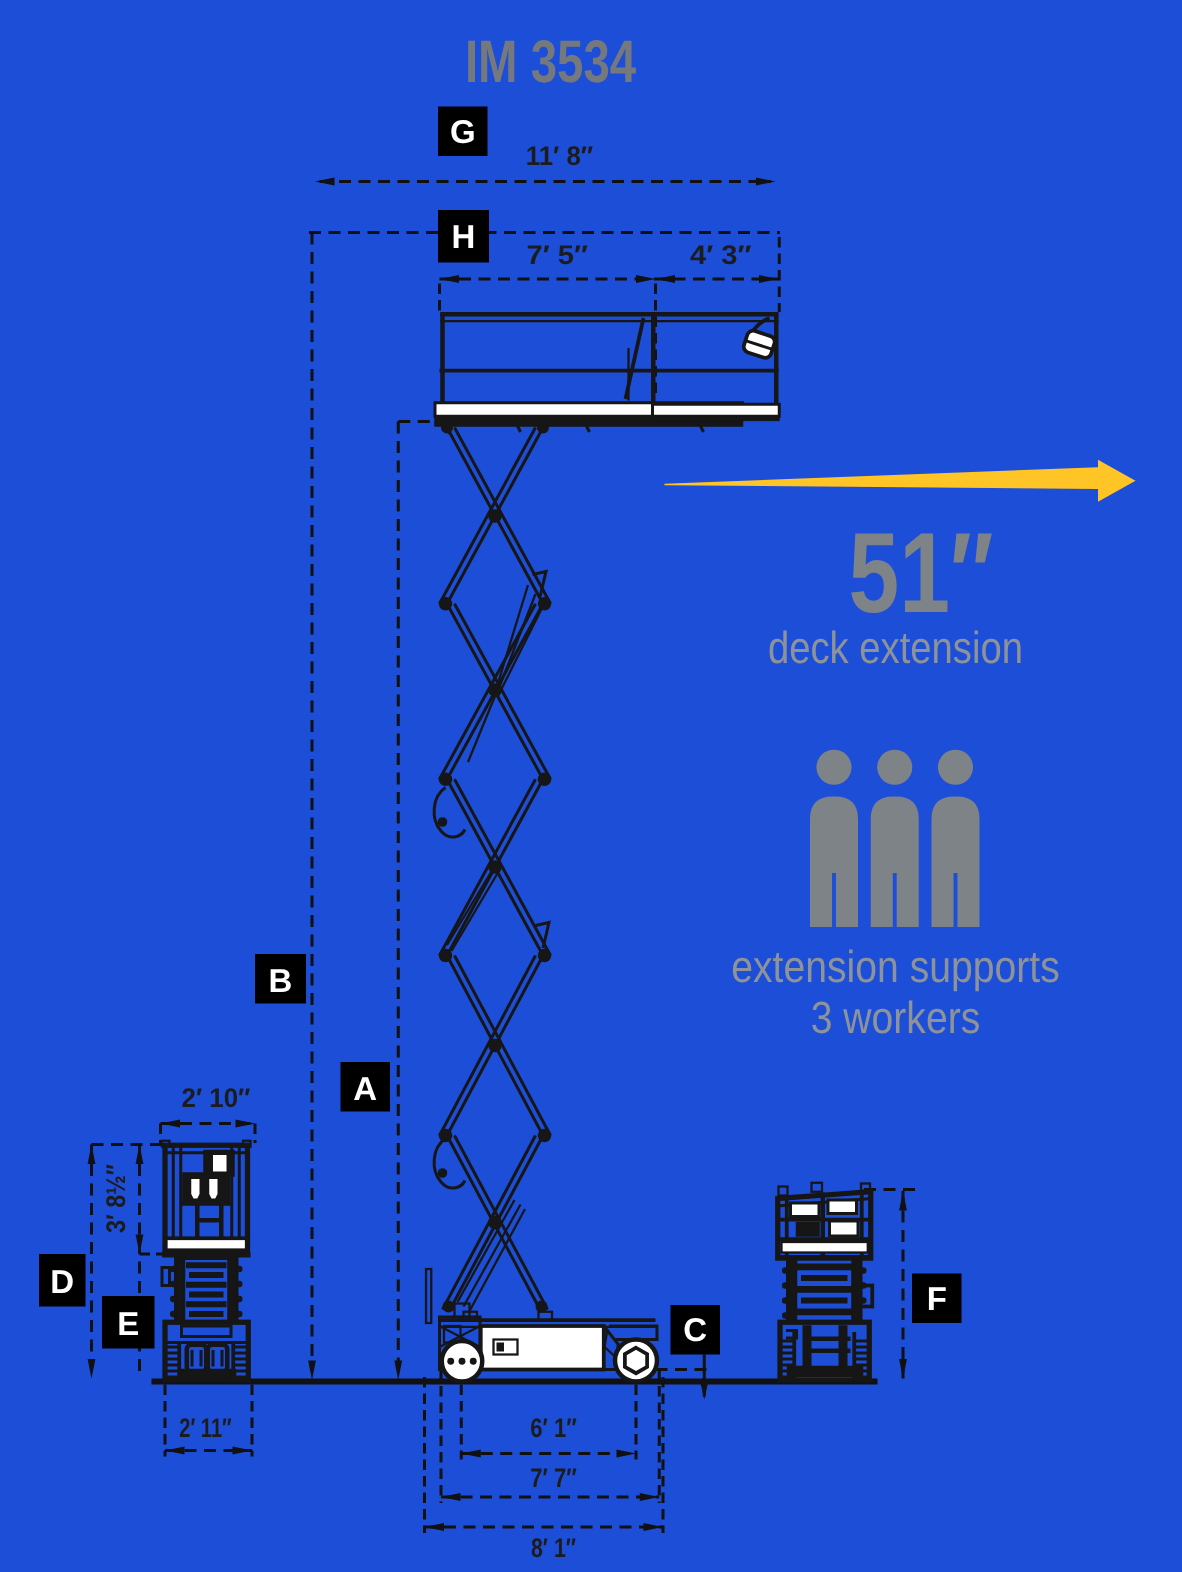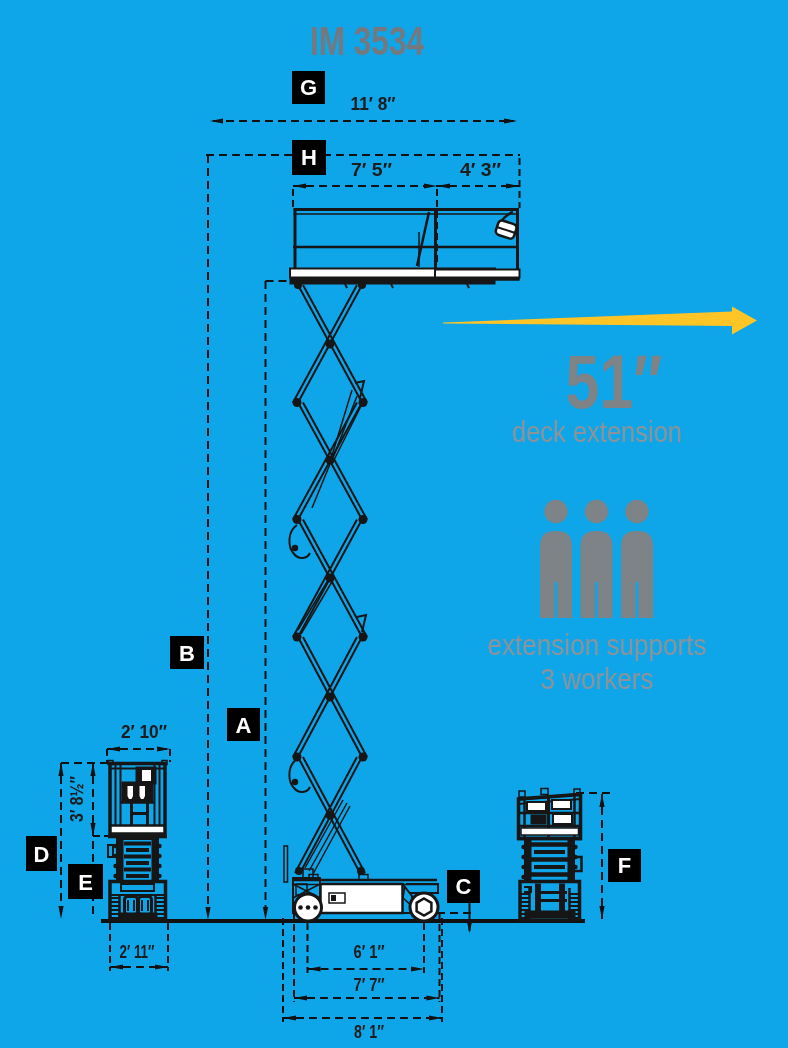--- a/index.html
+++ b/index.html
@@ -1,16 +1,16 @@
 <!DOCTYPE html>
 <html><head>
 <meta charset="utf-8">
 <style>
 html,body{margin:0;padding:0;background:#fff;}
-#page{position:relative;width:788px;height:1048px;background:#0ea5e9;font-family:"Liberation Sans",sans-serif;overflow:hidden;}
+#page{position:relative;width:788px;height:1048px;background:#1d4ed8;font-family:"Liberation Sans",sans-serif;overflow:hidden;}
 #art{position:absolute;left:0;top:0;}
 text{font-family:"Liberation Sans",sans-serif;}
 .dimtxt{font-size:18px;font-weight:bold;fill:#1c1c1c;}
 </style>
 </head>
 <body>
 <div id="page">
 <svg id="art" width="788" height="1048" viewBox="0 0 788 1048" xmlns="http://www.w3.org/2000/svg">
 
 <text x="367" y="55" text-anchor="middle" font-size="40" font-weight="bold" fill="#75797d" transform="scale(0.79,1)" style="transform-origin:367px 0px;">IM 3534</text>

